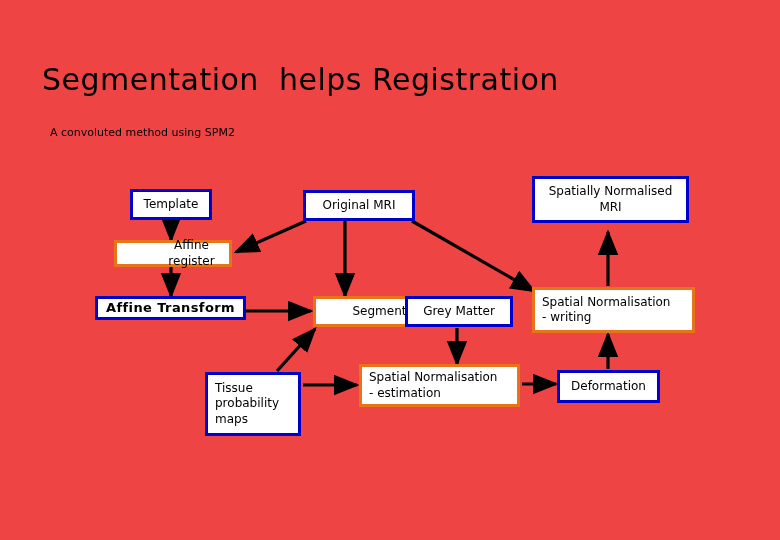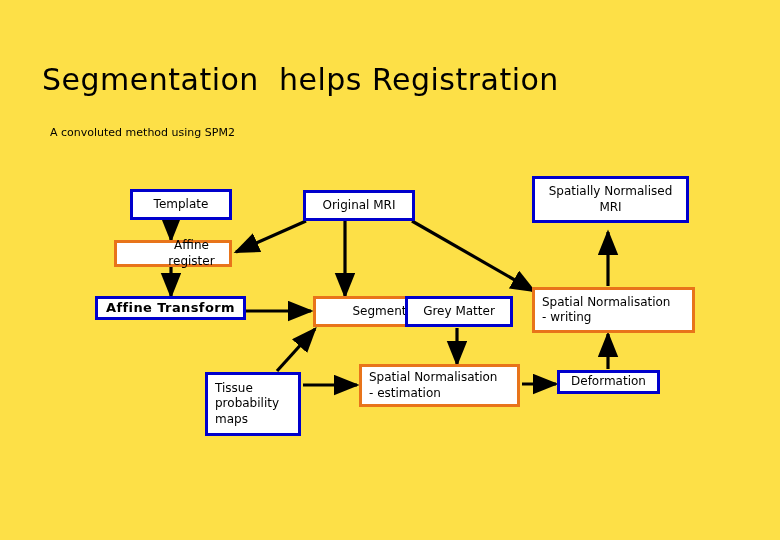--- a/index.html
+++ b/index.html
@@ -5,21 +5,21 @@
 <style>
   html, body {
     margin: 0;
     padding: 0;
     background: #ffffff;
   }
   #slide {
     position: relative;
     width: 780px;
     height: 540px;
-    background: #fde047;
+    background: #ef4444;
     overflow: hidden;
     font-family: "DejaVu Sans", sans-serif;
   }
 
   
   #title {
     position: absolute;
     left: 42px;
     top: 62px;
     font-family: "DejaVu Sans", sans-serif;
@@ -107,21 +107,21 @@
       <line x1="457" y1="328" x2="457" y2="364"></line>
 
       <line x1="522" y1="384" x2="556" y2="384"></line>
 
       <line x1="608" y1="369" x2="608" y2="334"></line>
 
       <line x1="608" y1="286" x2="608" y2="232"></line>
     </g>
   </svg>
 
-  <div class="node blue center" style="left:130px; top:189px; width:102px; height:31px;">Template</div>
+  <div class="node blue center" style="left:130px; top:189px; width:82px; height:31px;">Template</div>
 
   <div class="node blue center" style="left:303px; top:190px; width:112px; height:31px;">Original MRI</div>
 
   <div class="node blue center" style="left:532px; top:176px; width:157px; height:47px;">Spatially Normalised
 MRI</div>
 
   <div class="node orange center" style="left:114px; top:240px; width:118px; height:27px;">Affine register</div>
 
   <div class="node blue center bold" style="left:95px; top:296px; width:151px; height:24px;">Affine Transform</div>
 
@@ -132,15 +132,15 @@
   <div class="node orange left" style="left:532px; top:287px; width:163px; height:46px;">Spatial Normalisation
 - writing</div>
 
   <div class="node blue left" style="left:205px; top:372px; width:96px; height:64px;">Tissue
 probability
 maps</div>
 
   <div class="node orange left" style="left:359px; top:364px; width:161px; height:43px;">Spatial Normalisation
 - estimation</div>
 
-  <div class="node blue center" style="left:557px; top:370px; width:103px; height:24px;">Deformation</div>
+  <div class="node blue center" style="left:557px; top:370px; width:103px; height:33px;">Deformation</div>
 
 </div>
 
 </body></html>

